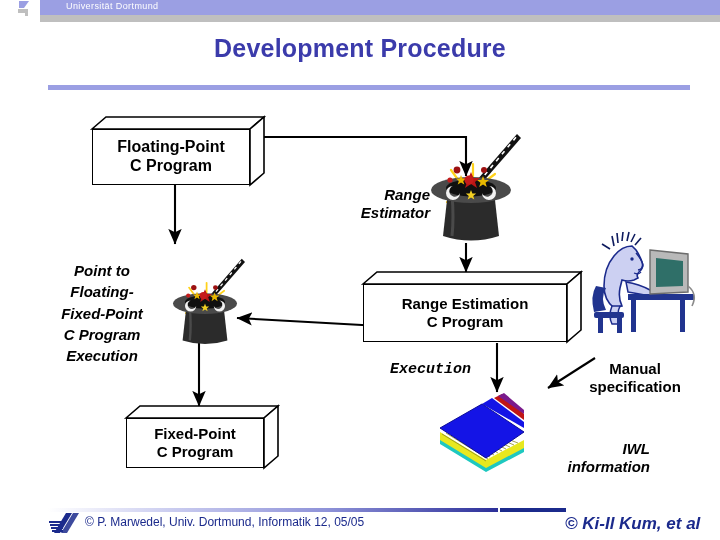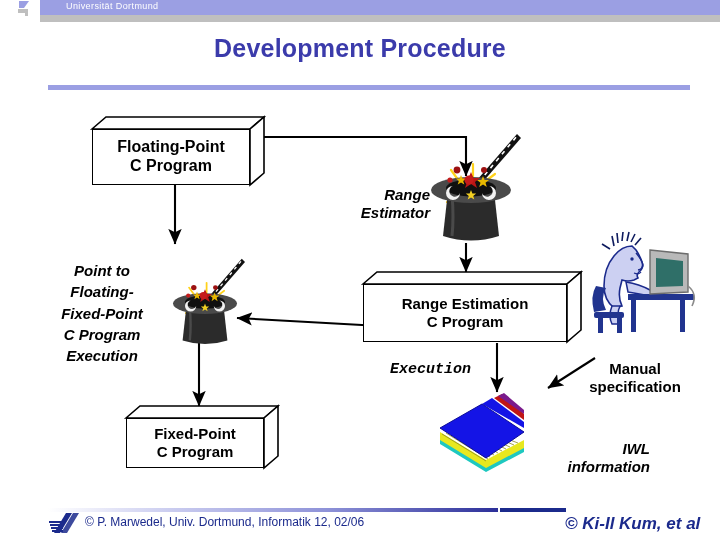--- a/index.html
+++ b/index.html
@@ -406,14 +406,14 @@
     <path d="M18,1 L24,1 L12,21 L6,21 Z"></path>
     <path d="M25,1 L31,1 L19,21 L13,21 Z" opacity=".85"></path>
   </g>
   <g fill="#1b2a8c">
     <rect x="1" y="9" width="14" height="2"></rect>
     <rect x="2" y="12" width="13" height="2"></rect>
     <rect x="3" y="15" width="12" height="2"></rect>
     <rect x="4" y="18" width="11" height="2"></rect>
   </g>
 </svg>
-<div id="footer-left-text">© P. Marwedel, Univ. Dortmund, Informatik 12, 02/06</div>
+<div id="footer-left-text">© P. Marwedel, Univ. Dortmund, Informatik 12, 05/05</div>
 <div id="footer-right-text">© Ki-Il Kum, et al</div>
 
 </body></html>

